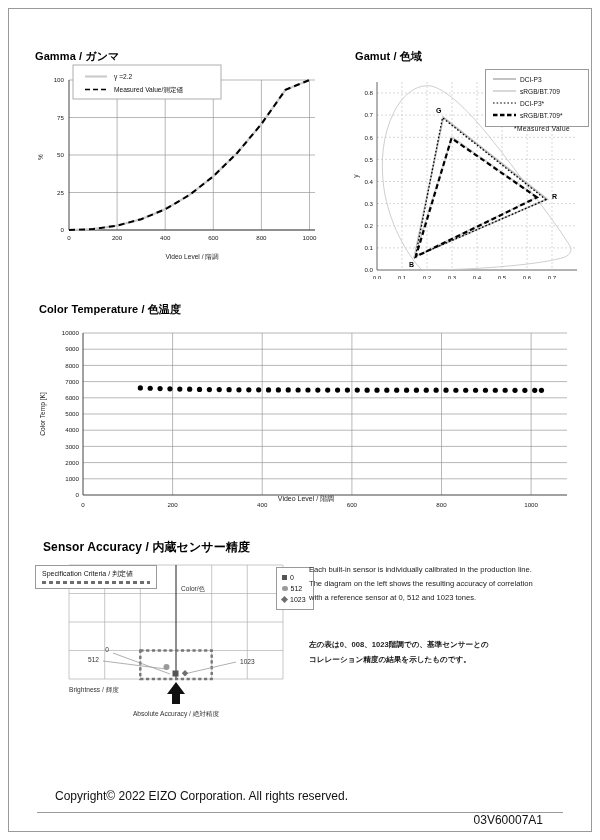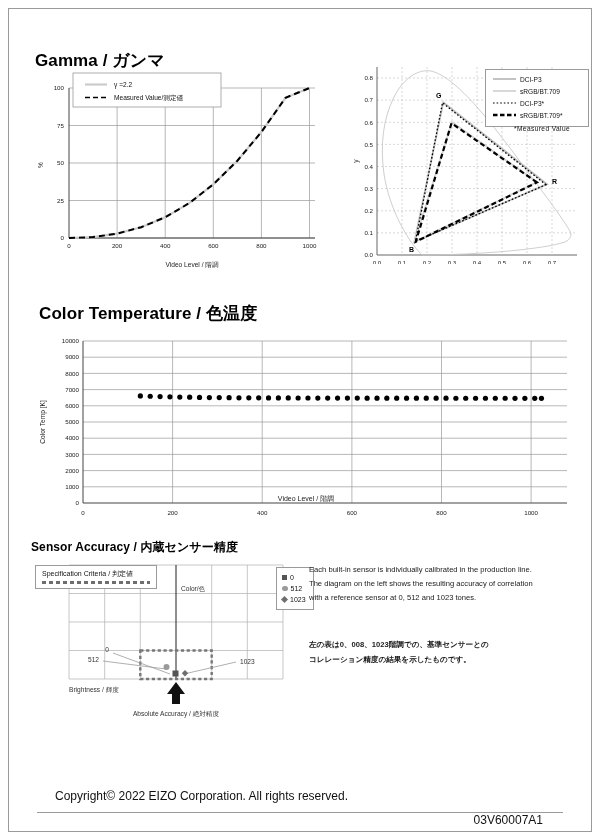--- a/index.html
+++ b/index.html
@@ -17,21 +17,21 @@
   #page {
     position: absolute;
     left: 8px; top: 8px;
     width: 584px; height: 824px;
     border: 1px solid #9a9a9a;
     background: #fff;
   }
 
   .sect-title {
     font-weight: bold;
-    font-size: 17px;
+    font-size: 11px;
     letter-spacing: .1px;
     color: #000;
   }
 
   .panel { position: absolute; }
 
   svg { display: block; }
   .tick { font-size: 6.2px; fill: #222; font-family: "Liberation Sans", sans-serif; }
   .axname { font-size: 6.6px; fill: #222; font-family: "Liberation Sans", sans-serif; }
   .legtext { font-size: 6.6px; fill: #111; font-family: "Liberation Sans", sans-serif; }
@@ -106,20 +106,21 @@
         <rect x="46" y="1" width="148" height="34" fill="#ffffff" stroke="#9a9a9a" stroke-width="0.8"></rect>
         <line x1="58" y1="12.5" x2="80" y2="12.5" stroke="#cccccc" stroke-width="2.2"></line>
         <text class="legtext" x="87" y="15">γ =2.2</text>
         <line x1="58" y1="25.5" x2="80" y2="25.5" stroke="#000" stroke-width="1.5" stroke-dasharray="5 3"></line>
         <text class="legtext" x="87" y="28">Measured Value/測定値</text>
       </g>
     </svg>
   </div>
 
   <div class="panel" style="left:340px; top:40px; width:250px; height:240px;">
+    <div class="sect-title" style="margin-left:6px;">Gamut / 色域</div>
 
     <svg width="250" height="215" viewBox="0 0 250 215">
 
       <g stroke="#bdbdbd" stroke-width="0.6" stroke-dasharray="2 2">
         <line x1="28" y1="183.9" x2="228" y2="183.9"></line>
         <line x1="28" y1="161.8" x2="228" y2="161.8"></line>
         <line x1="28" y1="139.6" x2="228" y2="139.6"></line>
         <line x1="28" y1="117.5" x2="228" y2="117.5"></line>
         <line x1="28" y1="95.4" x2="228" y2="95.4"></line>
         <line x1="28" y1="73.3" x2="228" y2="73.3"></line>
@@ -293,21 +294,21 @@
           <circle cx="514.46" cy="73.30" r="2.6" fill="#000"></circle>
         </g>
     </svg>
 
     <div style="position:absolute; left:0; top:192px; width:558px; text-align:center; font-size:7px; color:#222;">
       Video Level / 階調
     </div>
   </div>
 
   <div class="panel" style="left:18px; top:530px; width:560px; height:190px;">
-    <div class="sect-title" style="margin-left:4px; font-size:12px;">Sensor Accuracy / 内蔵センサー精度</div>
+    <div class="sect-title" style="margin-left:16px; font-size:12px;">Sensor Accuracy / 内蔵センサー精度</div>
 
     <svg width="280" height="165" viewBox="0 0 280 165" style="position:absolute; left:6px; top:22px;">
 
       <g stroke="#b0b0b0" stroke-width="0.7">
         <line x1="36" y1="4" x2="250" y2="4"></line>
         <line x1="36" y1="32.5" x2="250" y2="32.5"></line>
         <line x1="36" y1="61" x2="250" y2="61"></line>
         <line x1="36" y1="89.5" x2="250" y2="89.5"></line>
         <line x1="36" y1="118" x2="250" y2="118"></line>
         <line x1="36" y1="4" x2="36" y2="118"></line>

